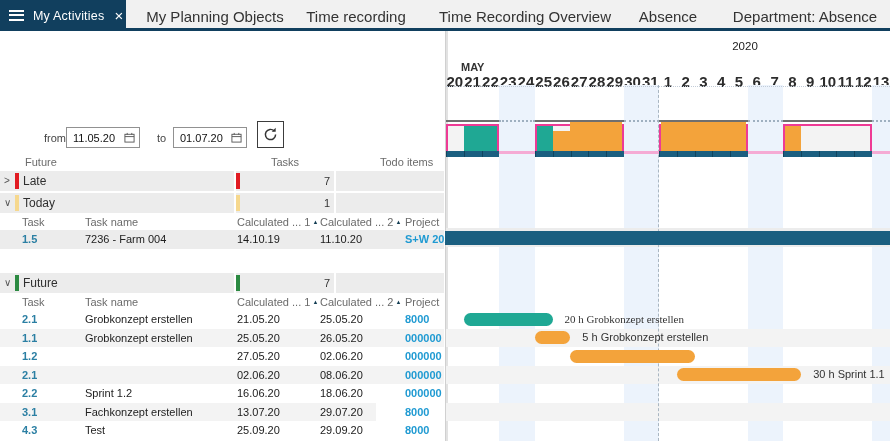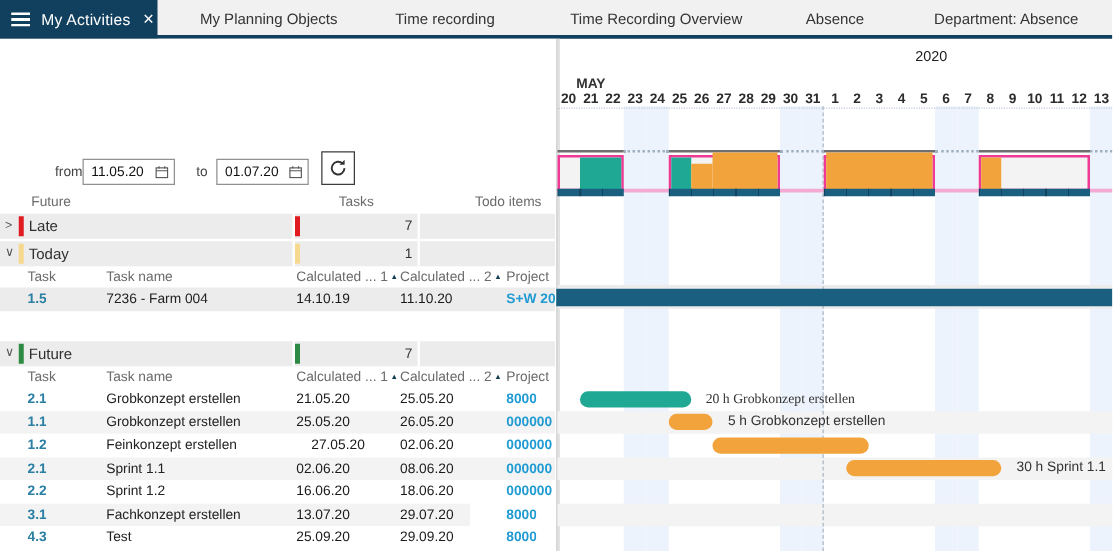--- a/index.html
+++ b/index.html
@@ -8,36 +8,36 @@
   .abs{position:absolute;}
   
   .tabbar{left:0;top:0;width:890px;height:28px;background:#f1f1f1;}
   .tab-underline{left:0;top:28px;width:890px;height:3px;}
   .active-tab{left:0;top:0;width:126px;height:31px;color:#fff;display:flex;align-items:center;
               gap:9px;padding-left:9px;box-sizing:border-box;}
   .burger{width:15px;height:11px;flex:0 0 auto;
           background:linear-gradient(#fff 0 2px,transparent 2px 4.5px,#fff 4.5px 6.5px,transparent 6.5px 9px,#fff 9px 11px);}
   .active-label{font-size:12.5px;letter-spacing:.2px;}
   .close-x{font-size:15px;line-height:15px;margin-left:1px;cursor:default;}
-  .itab{position:absolute;top:8px;transform:translateX(-50%);font-size:12px;color:#333;white-space:nowrap;}
+  .itab{position:absolute;top:8px;transform:translateX(-50%);font-size:15px;color:#333;white-space:nowrap;}
   
   .flabel{font-size:11px;color:#444;}
   .datebox{border:1px solid #919191;background:#fff;width:74px;height:21px;box-sizing:border-box;
            display:flex;align-items:center;justify-content:space-between;padding:0 4px 0 6px;font-size:11px;color:#111;}
   .refresh-btn{width:27px;height:27px;border:1px solid #3c3c3c;background:#fff;box-sizing:border-box;
                display:flex;align-items:center;justify-content:center;}
   .colhead{font-size:11px;color:#6b6b6b;}
   .chev{font-size:10px;color:#555;line-height:20px;}
   .glabel{font-size:12px;color:#2f2f2f;line-height:20px;}
   .gval{font-size:11px;color:#333;line-height:20px;}
   .subh{font-size:11px;color:#6b6b6b;line-height:15px;white-space:nowrap;}
   .sorttri{font-size:6px;color:#123c52;vertical-align:2px;margin-left:2px;}
   .cellt{font-size:11px;line-height:18.5px;white-space:nowrap;overflow:hidden;}
   
-  .dnum{font-size:11px;font-weight:600;color:#2c2c2c;text-align:center;}
+  .dnum{font-size:15px;font-weight:600;color:#2c2c2c;text-align:center;}
   .yearlab{font-size:11.5px;color:#222;text-align:center;}
   .monthlab{font-size:11px;font-weight:600;color:#333;}
   .pill-label{font-size:11px;color:#333;white-space:nowrap;line-height:13px;}
 </style>
 </head>
 <body>
 
 <div id="app">
 
   <div class="abs tabbar" style="background: rgb(241, 241, 241);">
@@ -149,28 +149,26 @@
         </div>
         <div style="position: absolute; left: 0px; top: 297.5px; width: 444px; height: 18.5px; background: rgb(243, 243, 243);">
           <div class="cellt" style="position: absolute; left: 22px; top: 0px; font-weight: bold; color: rgb(43, 127, 163);">1.1</div>
           <div class="cellt" style="position: absolute; left: 85px; top: 0px; width: 148px; color: rgb(34, 34, 34);">Grobkonzept erstellen</div>
           <div class="cellt" style="position: absolute; left: 237px; top: 0px; color: rgb(26, 26, 26);">25.05.20</div>
           <div class="cellt" style="position: absolute; left: 320px; top: 0px; color: rgb(26, 26, 26);">26.05.20</div>
           <div class="cellt" style="position: absolute; left: 405px; top: 0px; font-weight: bold; color: rgb(31, 154, 210);">000000</div>
         </div>
         <div style="position: absolute; left: 0px; top: 316px; width: 444px; height: 18.5px; background: rgb(255, 255, 255);">
           <div class="cellt" style="position: absolute; left: 22px; top: 0px; font-weight: bold; color: rgb(43, 127, 163);">1.2</div>
-          <div class="cellt" style="position: absolute; left: 85px; top: 0px; width: 148px; color: rgb(34, 34, 34);">Feinkonzept erstellen</div>
-          <div class="cellt" style="position: absolute; left: 249px; top: 0px; color: rgb(26, 26, 26);">27.05.20</div>
+          <div class="cellt" style="position: absolute; left: 237px; top: 0px; color: rgb(26, 26, 26);">27.05.20</div>
           <div class="cellt" style="position: absolute; left: 320px; top: 0px; color: rgb(26, 26, 26);">02.06.20</div>
           <div class="cellt" style="position: absolute; left: 405px; top: 0px; font-weight: bold; color: rgb(31, 154, 210);">000000</div>
         </div>
         <div style="position: absolute; left: 0px; top: 334.5px; width: 444px; height: 18.5px; background: rgb(243, 243, 243);">
           <div class="cellt" style="position: absolute; left: 22px; top: 0px; font-weight: bold; color: rgb(43, 127, 163);">2.1</div>
-          <div class="cellt" style="position: absolute; left: 85px; top: 0px; width: 148px; color: rgb(34, 34, 34);">Sprint 1.1</div>
           <div class="cellt" style="position: absolute; left: 237px; top: 0px; color: rgb(26, 26, 26);">02.06.20</div>
           <div class="cellt" style="position: absolute; left: 320px; top: 0px; color: rgb(26, 26, 26);">08.06.20</div>
           <div class="cellt" style="position: absolute; left: 405px; top: 0px; font-weight: bold; color: rgb(31, 154, 210);">000000</div>
         </div>
         <div style="position: absolute; left: 0px; top: 353px; width: 444px; height: 18.5px; background: rgb(255, 255, 255);">
           <div class="cellt" style="position: absolute; left: 22px; top: 0px; font-weight: bold; color: rgb(43, 127, 163);">2.2</div>
           <div class="cellt" style="position: absolute; left: 85px; top: 0px; width: 148px; color: rgb(34, 34, 34);">Sprint 1.2</div>
           <div class="cellt" style="position: absolute; left: 237px; top: 0px; color: rgb(26, 26, 26);">16.06.20</div>
           <div class="cellt" style="position: absolute; left: 320px; top: 0px; color: rgb(26, 26, 26);">18.06.20</div>
           <div class="cellt" style="position: absolute; left: 405px; top: 0px; font-weight: bold; color: rgb(31, 154, 210);">000000</div>

